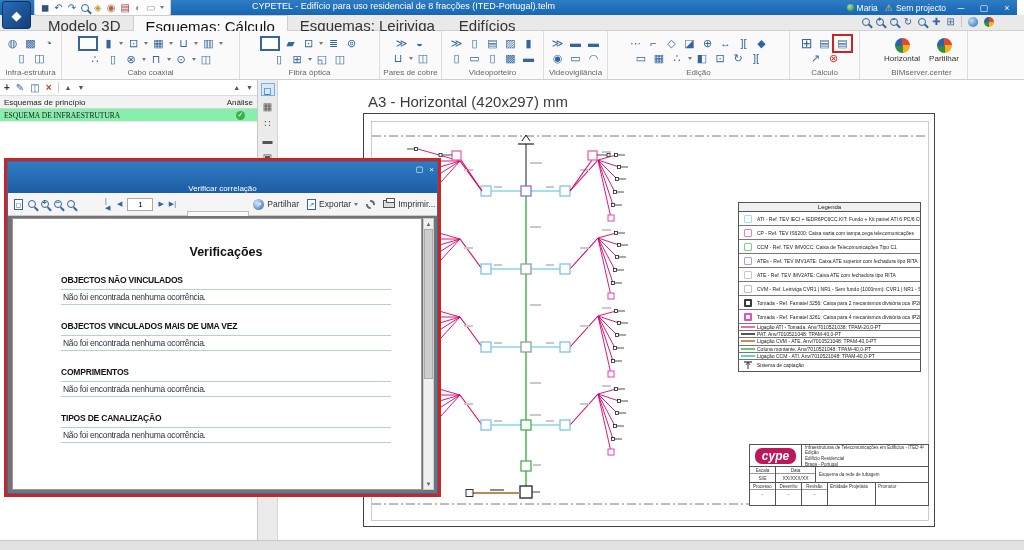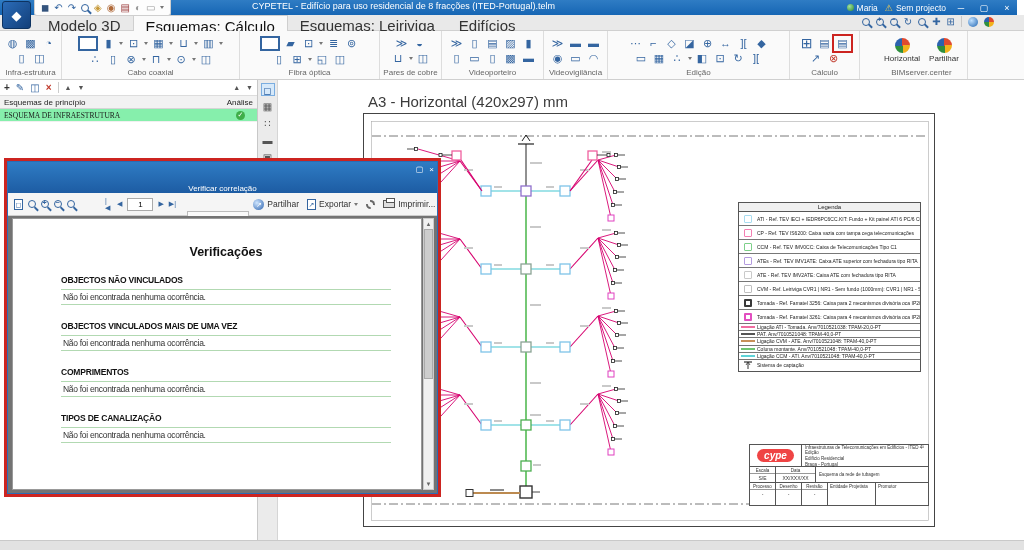--- a/index.html
+++ b/index.html
@@ -84,21 +84,21 @@
   .lg-sym { width:18px; display:flex; align-items:center; justify-content:center; flex:none; }
   .lg-box { width:8px; height:8px; border:1.5px solid #888; border-radius:1px; background:#fff; }
   .lg-box.thick { border-width:2.5px; }
   .lg-line { width:14px; height:2px; background:#888; }
   .lg-text { font-size:5px; color:#222; white-space:nowrap; overflow:hidden; }
 
   
   .tblock { position:absolute; left:385px; top:330px; width:180px; height:62px; border:1px solid #555; background:#fff; font-size:4.5px; color:#333; }
   .tb-r1 { height:22px; display:flex; border-bottom:1px solid #555; }
   .tb-logo { width:52px; border-right:1px solid #555; display:flex; align-items:center; justify-content:center; }
-  .cype-logo { background:#ef4444; color:#fff; border-radius:7px; padding:1px 7px; font-size:10px; font-weight:bold; font-style:italic; }
+  .cype-logo { background:#be185d; color:#fff; border-radius:7px; padding:1px 7px; font-size:12px; font-weight:bold; font-style:italic; }
   .tb-info { flex:1; padding:2px 3px; display:flex; flex-direction:column; justify-content:center; gap:1px; }
   .tb-r2 { height:16px; display:flex; border-bottom:1px solid #555; }
   .tb-cell { border-right:1px solid #555; display:flex; flex-direction:column; }
   .tb-cell .lab { font-size:4.5px; text-align:center; border-bottom:1px solid #999; padding:1px 2px 0; }
   .tb-cell .val { flex:1; text-align:center; font-size:5px; padding-top:1px; }
   .tb-desc { flex:1; display:flex; align-items:center; padding:0 3px; }
   .tb-r3 { height:22px; display:flex; }
   .tb-small { width:26px; }
   .tb-ent { flex:1; border-right:1px solid #555; padding:1px 2px; }
   .tb-prom { width:52px; padding:1px 2px; }

